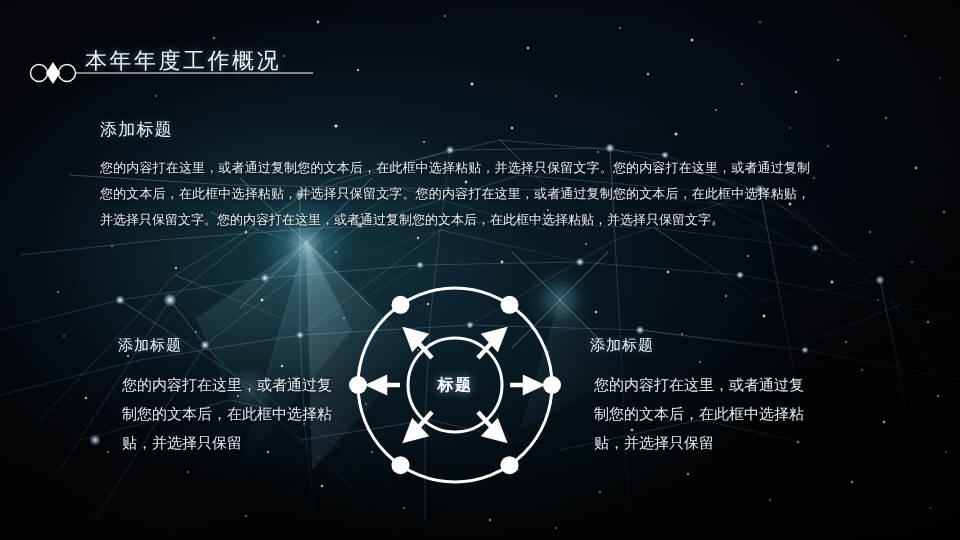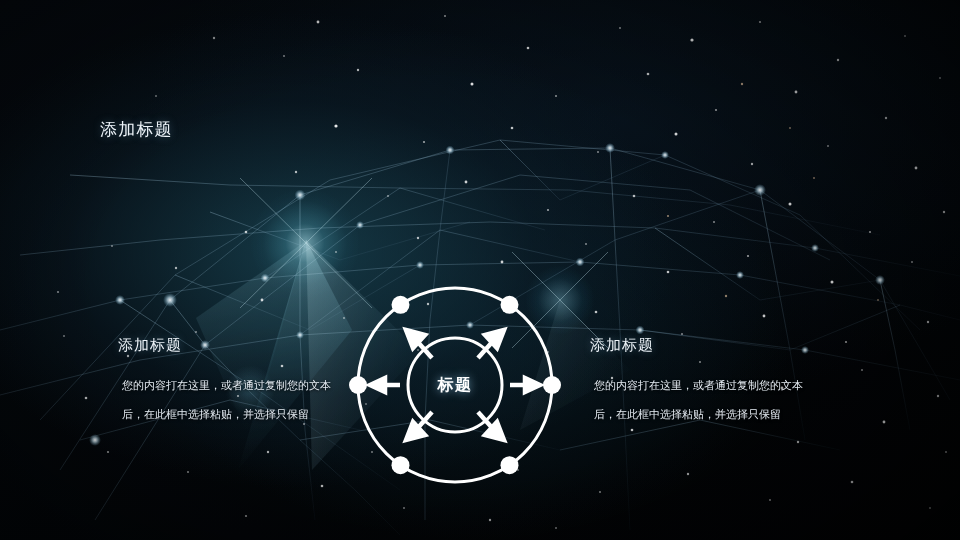--- a/index.html
+++ b/index.html
@@ -105,21 +105,21 @@
   #col-right { left: 590px; top: 336px; }
 
   .col-title {
     font-size: 15px;
     color: #eef4f9;
     letter-spacing: 1px;
     margin-bottom: 16px;
     text-shadow: 0 0 8px rgba(140,200,240,0.35);
   }
   .col-body {
-    font-size: 11px;
+    font-size: 15px;
     line-height: 29px;
     color: #e6edf4;
     padding-left: 4px;
     text-shadow: 0 1px 3px rgba(0,0,0,0.9);
   }
 
   
   #diagram {
     position: absolute;
     left: 340px; top: 270px;
@@ -345,23 +345,33 @@
         <circle cx="814" cy="178" r="1" opacity=".5"></circle>
       <circle cx="668" cy="216" r="1.1" opacity=".55"></circle>
         <circle cx="878" cy="300" r="1" opacity=".45"></circle>
       <circle cx="726" cy="296" r="1.2" opacity=".55"></circle>
         <circle cx="790" cy="128" r="1" opacity=".5"></circle>
     </g>
   </svg>
 
   <div class="bg-layer bg-vignette"></div>
 
+  <div id="header">
+    <svg id="header-ornament" width="290" height="30" viewBox="0 0 290 30">
+      <circle cx="13" cy="15" r="8.5" fill="none" stroke="#ffffff" stroke-width="1.4"></circle>
+      <circle cx="41" cy="15" r="8.5" fill="none" stroke="#ffffff" stroke-width="1.4"></circle>
+      <polygon points="27,4 34,15 27,26 20,15" fill="#ffffff"></polygon>
+      <line x1="50" y1="15" x2="287" y2="15" stroke="#ffffff" stroke-width="1.1"></line>
+    </svg>
+    <div id="header-title">本年年度工作概况</div>
+  </div>
 
   <div id="intro">
     <div id="intro-title">添加标题</div>
+    <div id="intro-body">您的内容打在这里，或者通过复制您的文本后，在此框中选择粘贴，并选择只保留文字。您的内容打在这里，或者通过复制您的文本后，在此框中选择粘贴，并选择只保留文字。您的内容打在这里，或者通过复制您的文本后，在此框中选择粘贴，并选择只保留文字。您的内容打在这里，或者通过复制您的文本后，在此框中选择粘贴，并选择只保留文字。</div>
   </div>
 
   <div id="col-left" class="side-col">
     <div class="col-title">添加标题</div>
     <div class="col-body">您的内容打在这里，或者通过复制您的文本后，在此框中选择粘贴，并选择只保留</div>
   </div>
 
   <div id="col-right" class="side-col">
     <div class="col-title">添加标题</div>
     <div class="col-body">您的内容打在这里，或者通过复制您的文本后，在此框中选择粘贴，并选择只保留</div>

